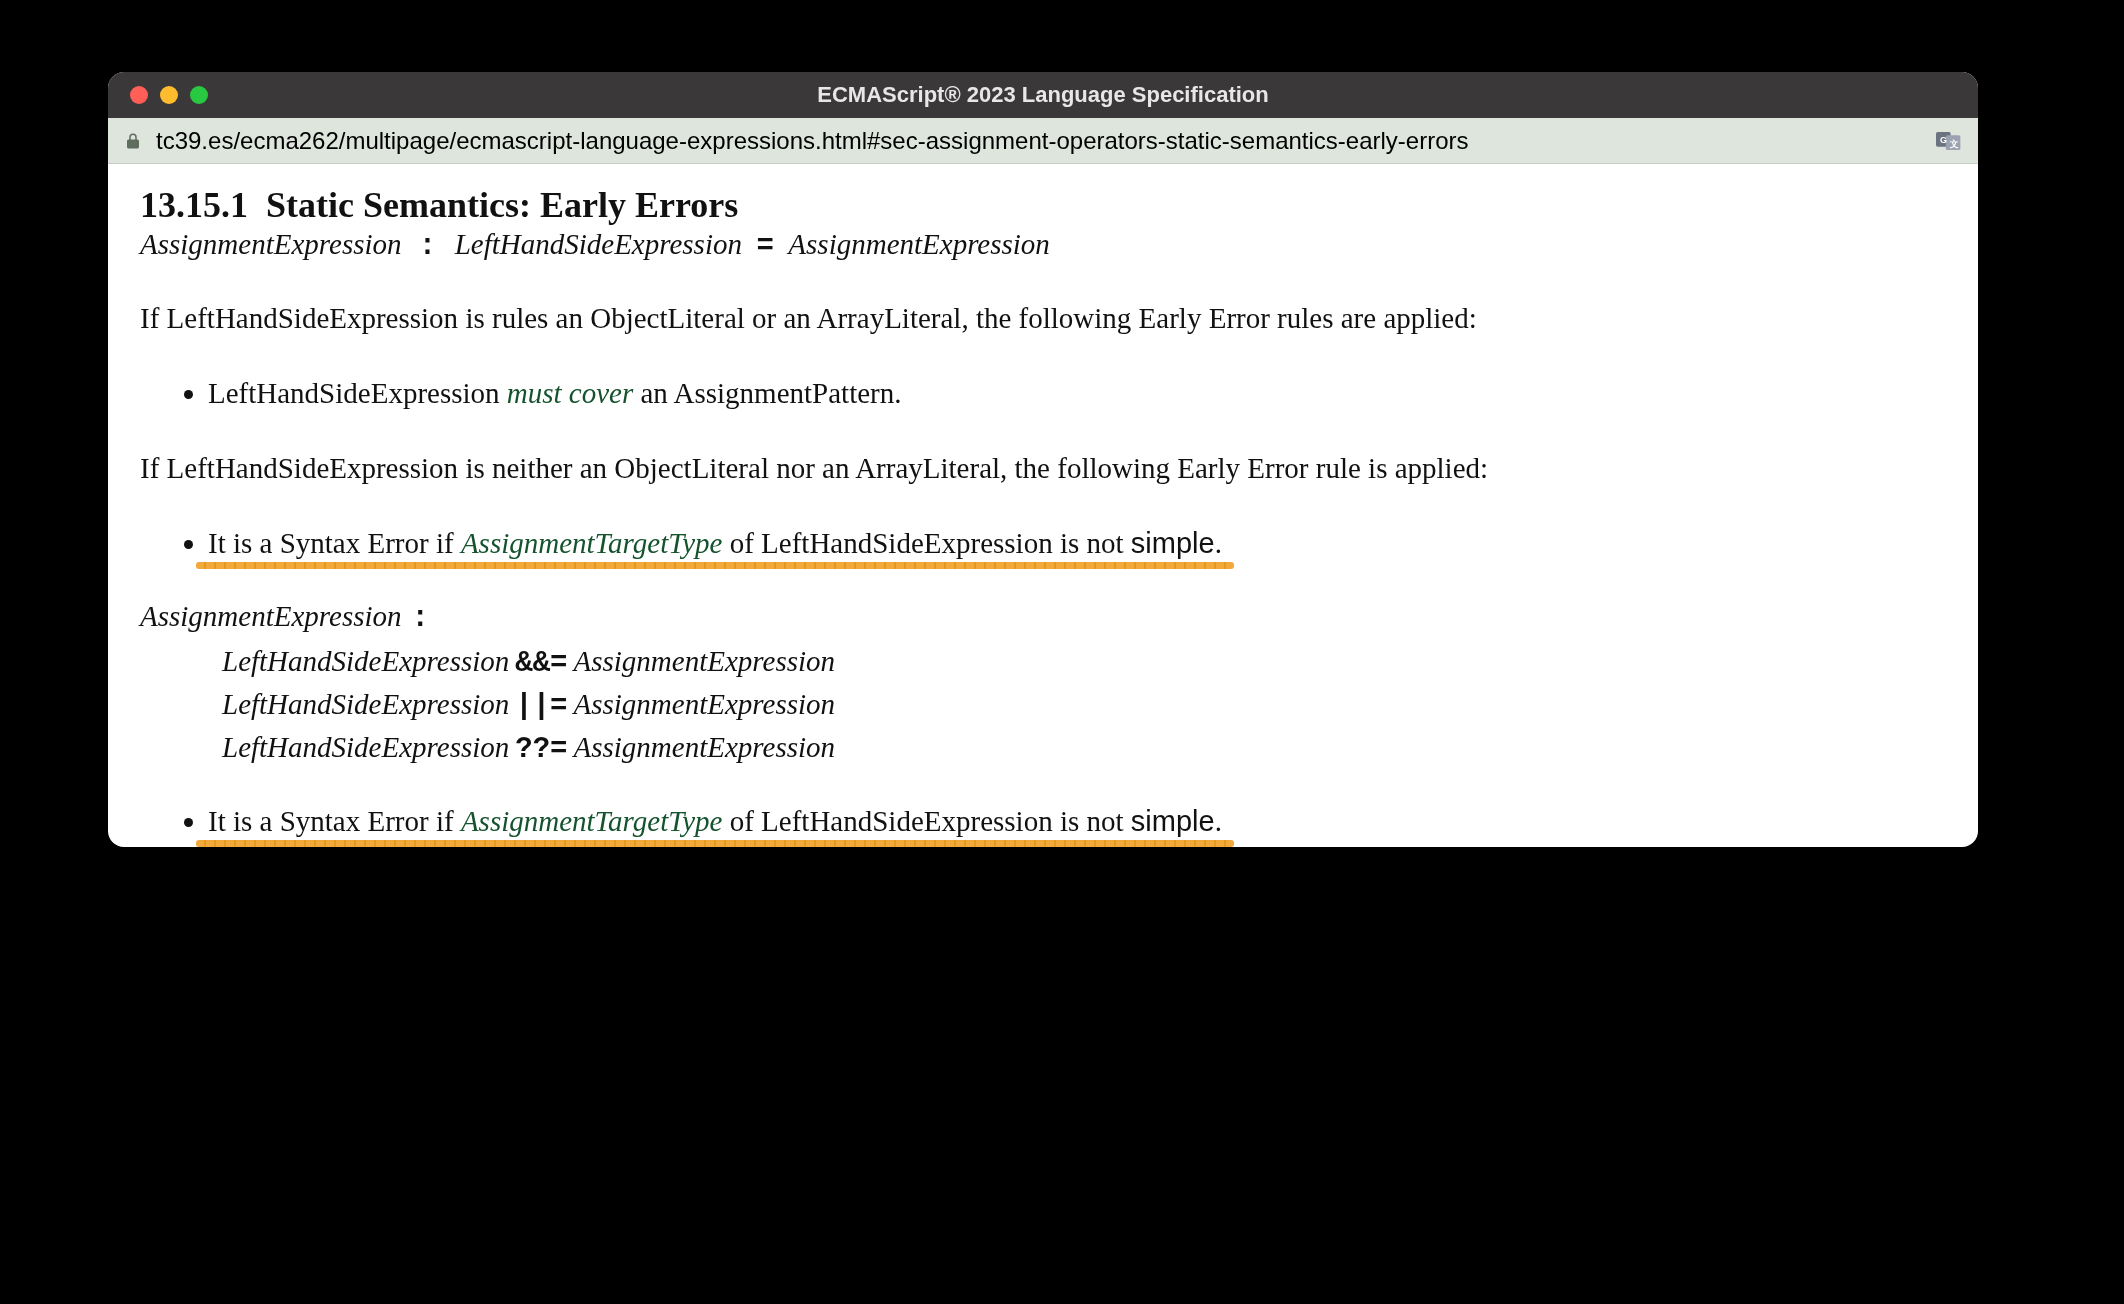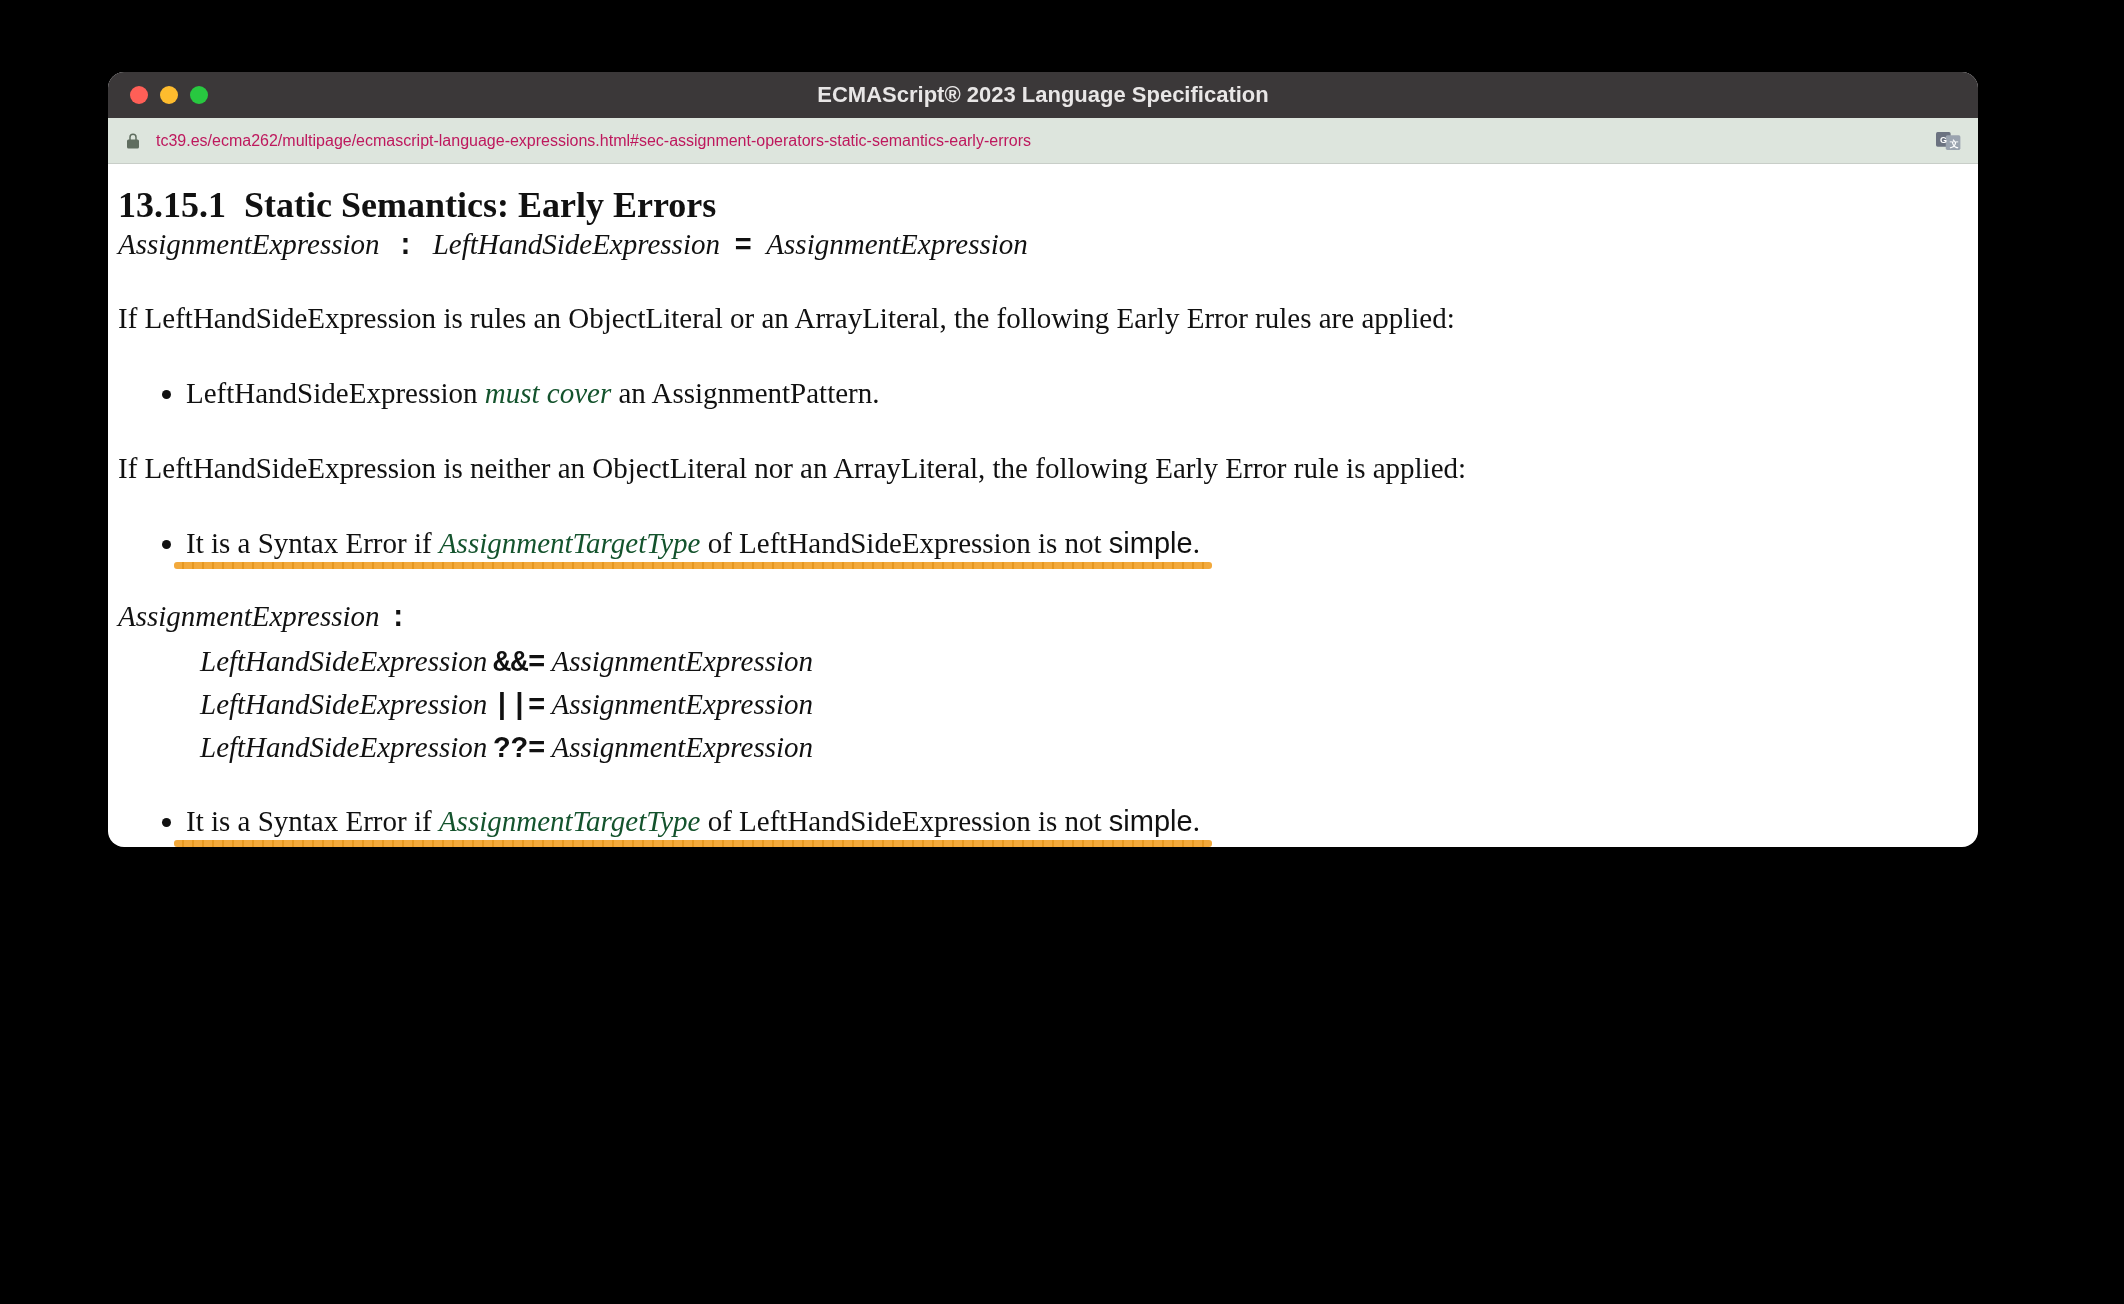--- a/index.html
+++ b/index.html
@@ -65,37 +65,38 @@
     font-family: -apple-system, BlinkMacSystemFont, 'Segoe UI', sans-serif;
     border-bottom: 1px solid #c8cec8;
   }
   .lock-icon {
     width: 18px;
     height: 18px;
     flex: none;
   }
   .url-text {
     flex: 1;
-    color: #be185d;
-    font-size: 16px;
+    color: #000000;
+    font-size: 24px;
     white-space: nowrap;
     overflow: hidden;
   }
   .translate-icon {
     width: 26px;
     height: 22px;
     flex: none;
   }
   .content {
     padding: 20px 10px 30px 10px;
     font-size: 29px;
     color: #111;
     position: relative;
     height: calc(100% - 92px);
     overflow: hidden;
+    margin-left: 22px;
   }
   .content::-webkit-scrollbar { width: 10px; }
   .scroll-thumb {
     position: absolute;
     right: 2px;
     top: 720px;
     width: 10px;
     height: 44px;
     border-radius: 6px;
     background: #bfbfbf;

